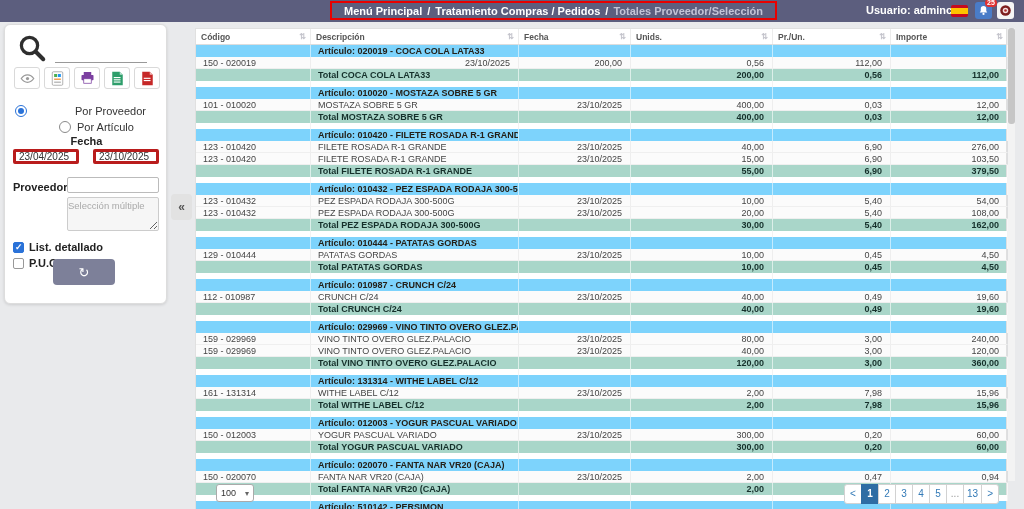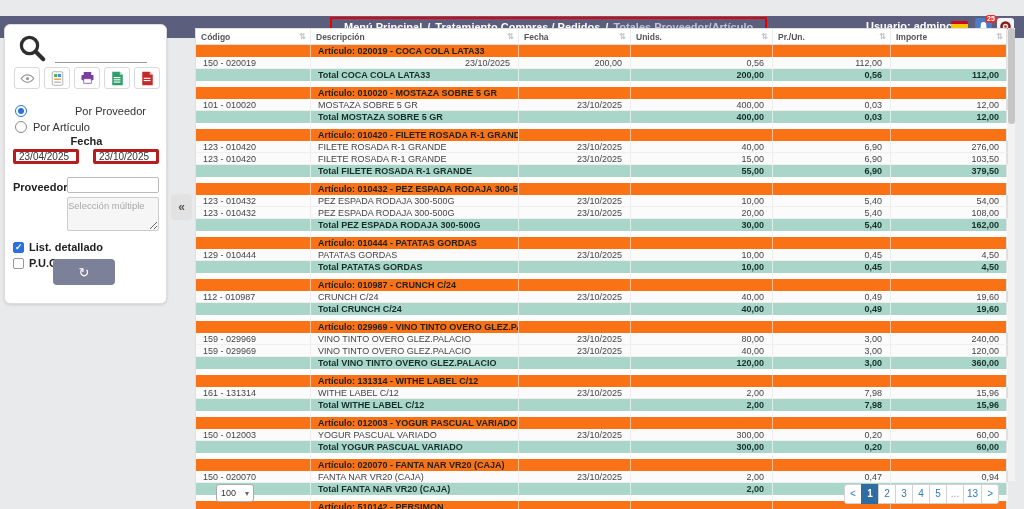--- a/index.html
+++ b/index.html
@@ -1,20 +1,20 @@
 <!DOCTYPE html>
 <html><head>
 <meta charset="utf-8">
 <style>
   * { margin:0; padding:0; box-sizing:border-box; }
   html,body { width:1024px; height:509px; overflow:hidden; }
   body { font-family:"Liberation Sans", sans-serif; background:#e9eaec; position:relative; }
 
   
-  .topbar { position:absolute; left:0; top:16px; width:1024px; height:22px; background:#5c5e7e; }
+  .topbar { position:absolute; left:0; top:0; width:1024px; height:22px; background:#5c5e7e; }
   .crumb-box { position:absolute; left:330px; top:1px; height:19px; border:2px solid #e80000;
                display:flex; align-items:center; padding:0 12px; gap:5px; }
   .crumb-box span { font-size:11px; font-weight:bold; color:#ffffff; white-space:nowrap; }
   .crumb-box .last { color:#c3c3d6; }
   .user-label { position:absolute; left:866px; top:4px; font-size:11px; font-weight:bold; color:#fff; }
   .flag { position:absolute; left:951px; top:5px; width:17px; height:12px; border-radius:2px; overflow:hidden; }
   .flag .r { height:3px; background:#c60b1e; } .flag .y { height:6px; background:#ffc400; }
   .bell-btn { position:absolute; left:975px; top:2px; width:17px; height:17px; background:#4a7cc7; border-radius:3px;
               display:flex; align-items:center; justify-content:center; }
   .badge { position:absolute; left:985px; top:-1px; background:#e03131; color:#fff; font-size:7px; font-weight:bold;
@@ -55,21 +55,21 @@
   .table-wrap { position:absolute; left:195px; top:28px; width:812px; background:#fff; border:1px solid #e0e0e0; }
   .thead, .trow { display:grid; grid-template-columns:115px 208px 112px 142px 118px 117px; }
   .thead { height:16px; border-bottom:1px solid #ddd; background:#fff; }
   .hcell { display:flex; justify-content:space-between; align-items:center; padding:0 4px 0 5px;
            font-size:8.5px; font-weight:bold; color:#555; border-right:1px solid #ececec; white-space:nowrap; overflow:hidden; }
   .sort-ic { color:#c4c4cc; font-size:8px; }
   .cell { height:12px; line-height:12px; font-size:9px; padding:0 8px 0 7px; white-space:nowrap; overflow:hidden;
           border-right:1px solid rgba(0,0,0,0.05); }
   .c3,.c4,.c5,.c2 { text-align:right; }
   .c0,.c1 { text-align:left; }
-  .group-row { background:#f97316; }
+  .group-row { background:#7dd3fc; }
   .group-row .cell { font-weight:bold; color:#242018; border-right:1px solid rgba(255,255,255,0.55); }
   .data-row { background:#fbfbfb; color:#444; }
   .data-row .cell { border-bottom:1px solid #efefef; }
   .total-row { background:#a9d6c9; }
   .total-row .cell { font-weight:bold; color:#15302b; border-right:1px solid rgba(255,255,255,0.6); }
   .spacer-row .cell { height:6px; background:#ffffff; border-right:1px solid #f3f3f3; }
   .partial-row { height:14px; overflow:hidden; }
 
   
   .pagesize { position:absolute; left:216px; top:484px; width:38px; height:18px; border:1px solid #aaa; border-radius:3px;
@@ -87,21 +87,21 @@
 </style>
 </head>
 <body>
 
 <div class="topbar">
   <div class="crumb-box">
     <span>Menú Principal</span>
     <span>/</span>
     <span>Tratamiento Compras / Pedidos</span>
     <span>/</span>
-    <span class="last">Totales Proveedor/Artículo</span>
+    <span class="last">Totales Proveedor/Selección</span>
   </div>
   <div class="user-label">Usuario: adminc1</div>
   <div class="flag">
       <div class="r"></div>
       <div class="y"></div>
       <div class="r"></div>
     </div>
   <div class="bell-btn">
     <svg width="11" height="11" viewBox="0 0 16 16">
       <path d="M8 1.5a4 4 0 0 0-4 4v3.2L2.5 11h11L12 8.7V5.5a4 4 0 0 0-4-4z" fill="#fff"></path>
@@ -165,21 +165,21 @@
         <rect x="3" y="9" width="9" height="1.5" fill="#fff"></rect>
         <rect x="3" y="12" width="9" height="1.5" fill="#fff"></rect>
       </svg>
     </div>
   </div>
 
   <div class="radio-row" style="top:80px;gap:48px;">
     <span class="radio checked"></span>
     <span>Por Proveedor</span>
   </div>
-  <div class="radio-row" style="top:96px;">
+  <div class="radio-row" style="top:96px;margin-left:44px;">
     <span class="radio"></span>
     <span>Por Artículo</span>
   </div>
 
   <div class="fecha-label">Fecha</div>
   <input class="date-input" style="left: 8px;" value="23/04/2025">
   <input class="date-input" style="left: 88px;" value="23/10/2025">
 
   <div class="prov-label">Proveedor</div>
   <input class="prov-input" value="" style="">

